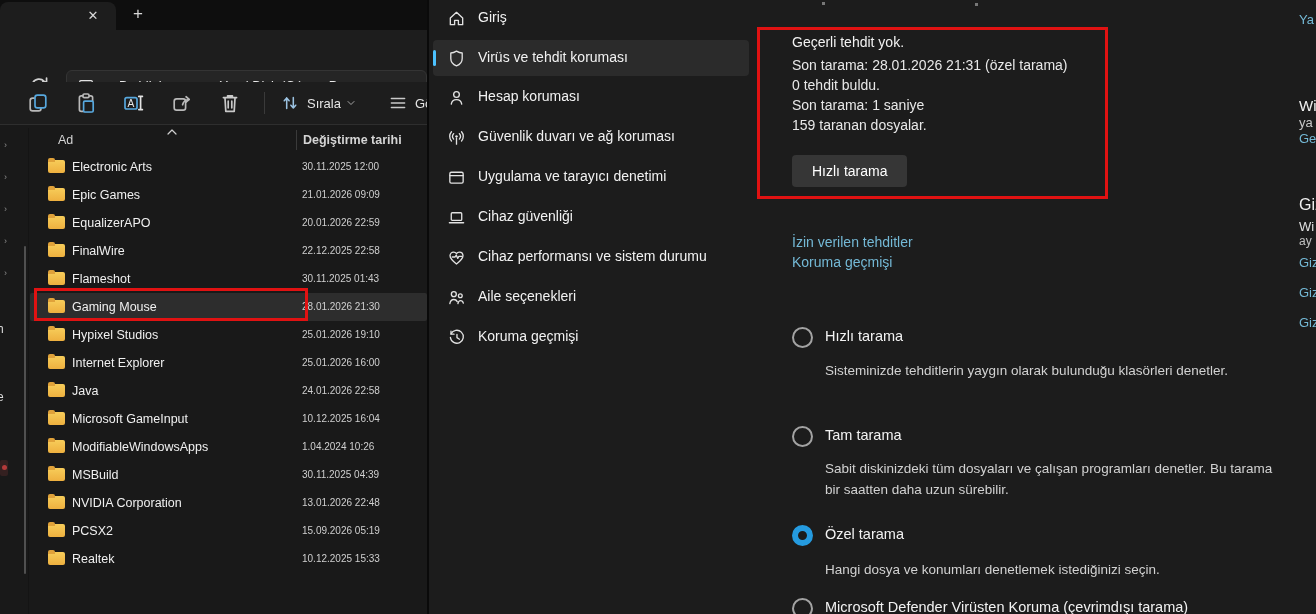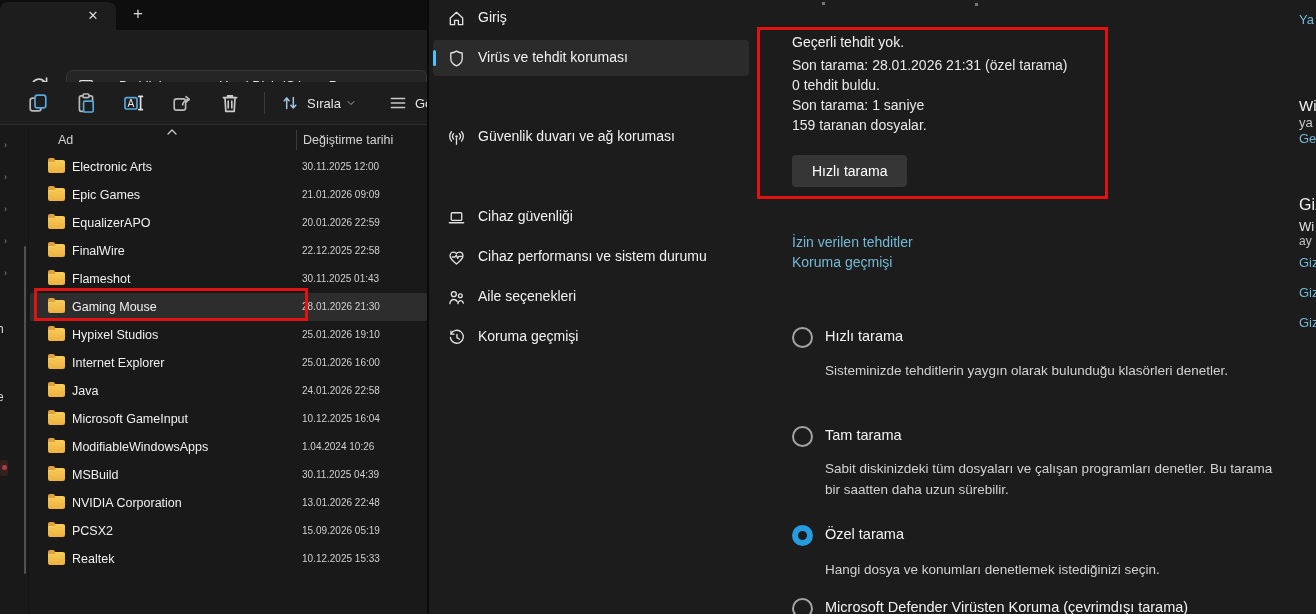--- a/index.html
+++ b/index.html
@@ -25,21 +25,21 @@
   .tb-sep{width:1px;height:22px;background:#3a3a3a;margin-left:22px;flex:0 0 auto;}
   .tb-group{display:flex;align-items:center;margin-left:14px;flex:0 0 auto;}
   .tb-label{font-size:13px;color:#e6e6e6;margin:0 4px 0 6px;white-space:nowrap;}
   .tb-chev{width:12px;height:12px;}
   .tb-divider{position:absolute;left:0;top:124px;width:427px;height:1px;background:#2e2e2e;}
 
   .colheader{position:absolute;left:30px;top:128px;width:397px;height:25px;font-size:12.5px;color:#d4d4d4;}
   .col-name{position:absolute;left:28px;top:5px;}
   .col-caret{position:absolute;left:136px;top:0px;}
   .col-vline{position:absolute;left:266px;top:2px;width:1px;height:20px;background:#3a3a3a;}
-  .col-mod{position:absolute;left:273px;top:5px;}
+  .col-mod{position:absolute;left:273px;top:5px;font-weight:bold;}
 
   .navsliver{position:absolute;left:0;top:128px;width:29px;height:486px;}
   .tree-chev{position:absolute;left:4px;width:10px;height:10px;color:#8f8f8f;font-size:9px;line-height:10px;}
   .nav-frag{position:absolute;left:-3px;font-size:12px;color:#dcdcdc;}
   .nav-chip{position:absolute;left:0;top:332px;width:8px;height:16px;background:#342020;border-radius:2px;}
   .nav-chip::after{content:"";position:absolute;right:1px;top:5px;width:5px;height:5px;border-radius:50%;background:#b33a3a;}
   .nav-scroll{position:absolute;left:24px;top:118px;width:2px;height:328px;background:#505050;border-radius:1px;}
   .nav-seam{position:absolute;left:28px;top:0;width:1px;height:486px;background:#141414;}
 
   .rows{position:absolute;left:30px;top:153px;width:397px;}
@@ -295,29 +295,47 @@
     </div>
     <div class="sideitem selected" style="top:40px">
       <span class="accentbar" style="background: rgb(76, 194, 255);"></span>
       <span class="sicon">
           <svg width="19" height="19" viewBox="0 0 20 20">
             <path class="oline" d="M10 2.2c2.2 1.3 4.3 1.9 6 2V10c0 3.8-2.4 6.4-6 7.8C6.4 16.4 4 13.8 4 10V4.2c1.7-.1 3.8-.7 6-2z"></path>
           </svg>
         </span>
       <span class="slabel">Virüs ve tehdit koruması</span>
     </div>
+    <div class="sideitem" style="top:79px">
+      <span class="sicon">
+          <svg width="19" height="19" viewBox="0 0 20 20">
+            <circle class="oline" cx="10" cy="6.8" r="3"></circle>
+            <path class="oline" d="M4.5 17c.5-3 2.8-4.7 5.5-4.7s5 1.7 5.5 4.7"></path>
+          </svg>
+        </span>
+      <span class="slabel">Hesap koruması</span>
+    </div>
     <div class="sideitem" style="top:119px">
       <span class="sicon">
           <svg width="19" height="19" viewBox="0 0 20 20">
             <circle cx="10" cy="8.8" r="1.3" fill="#e2e2e2"></circle>
             <path class="oline" d="M10 10.5V17"></path>
             <path class="oline" d="M7 5.9a4.4 4.4 0 0 0 0 5.8M13 5.9a4.4 4.4 0 0 1 0 5.8M4.7 3.9a7.4 7.4 0 0 0 0 9.8M15.3 3.9a7.4 7.4 0 0 1 0 9.8"></path>
           </svg>
         </span>
       <span class="slabel">Güvenlik duvarı ve ağ koruması</span>
+    </div>
+    <div class="sideitem" style="top:159px">
+      <span class="sicon">
+          <svg width="19" height="19" viewBox="0 0 20 20">
+            <rect class="oline" x="3" y="4.5" width="14" height="11.5" rx="1.5"></rect>
+            <path class="oline" d="M3 8h14"></path>
+          </svg>
+        </span>
+      <span class="slabel">Uygulama ve tarayıcı denetimi</span>
     </div>
     <div class="sideitem" style="top:199px">
       <span class="sicon">
           <svg width="19" height="19" viewBox="0 0 20 20">
             <rect class="oline" x="4.5" y="5" width="11" height="8" rx="1"></rect>
             <path class="oline" d="M2.5 15.5h15"></path>
           </svg>
         </span>
       <span class="slabel">Cihaz güvenliği</span>
     </div>

